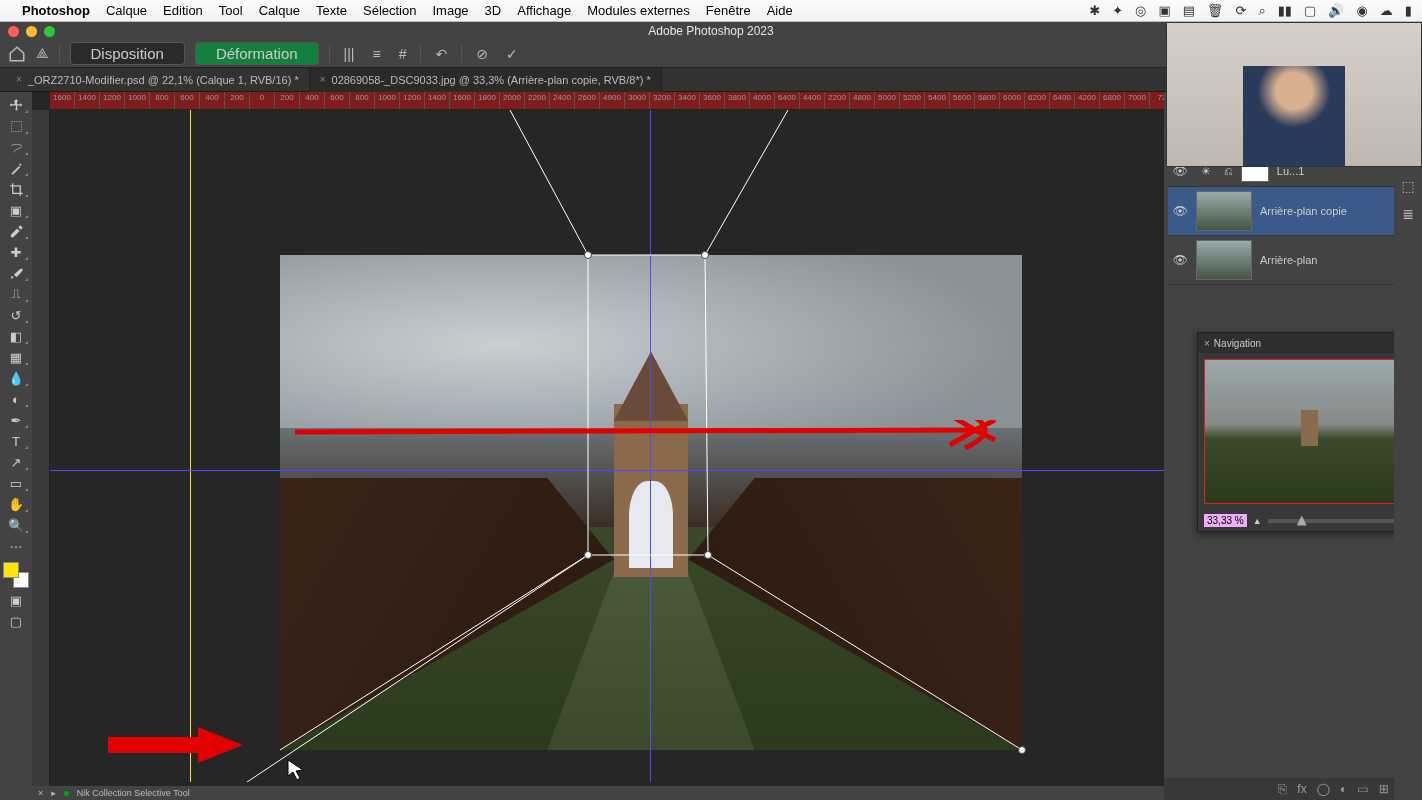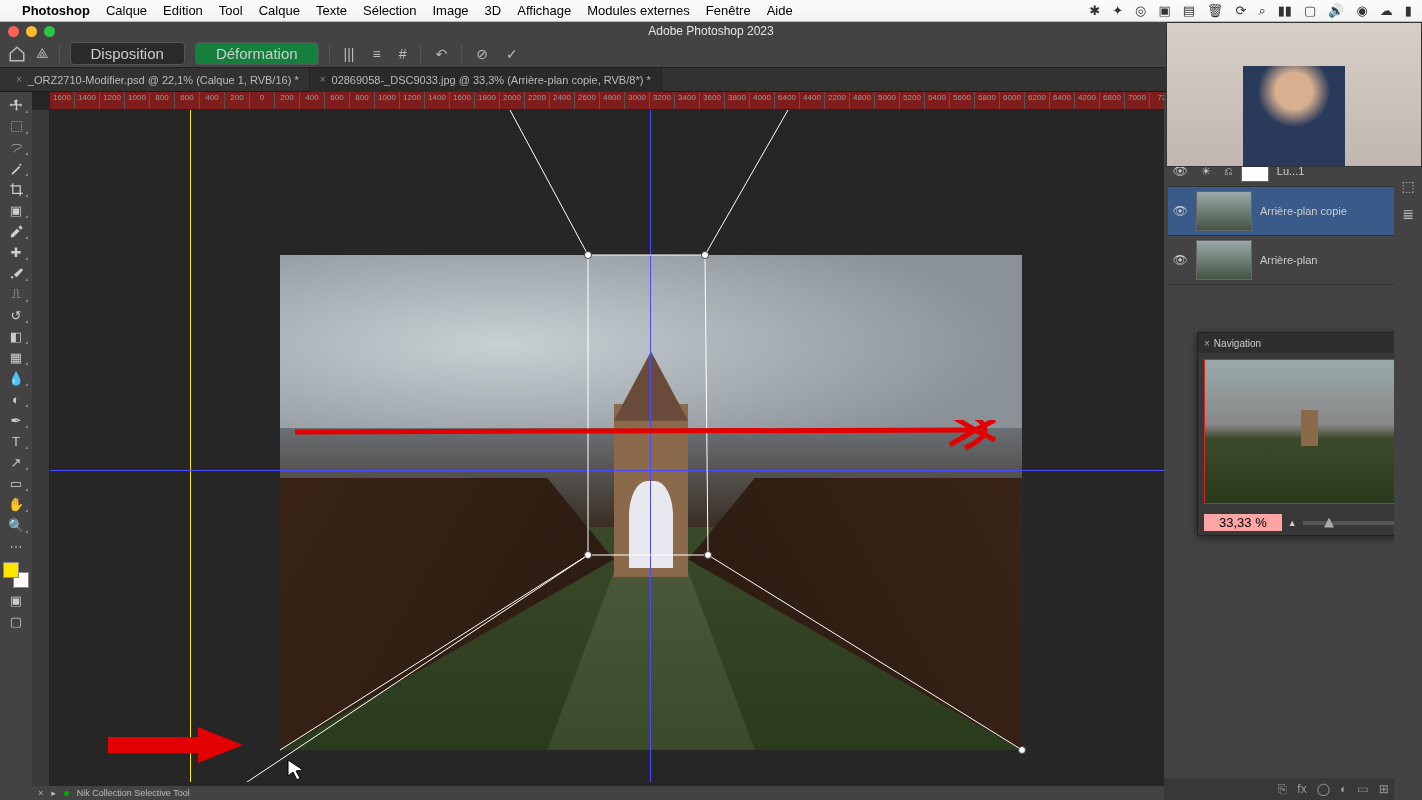--- a/index.html
+++ b/index.html
@@ -64,21 +64,21 @@
 .layer-row.sel{background:#3a5a8a}
 .layer-row .eye{font-size:12px;width:16px;text-align:center;cursor:pointer}
 .layer-row .thumb{width:56px;height:40px;background:linear-gradient(#9aa,#454);border:1px solid #666}
 .layer-row .mask{width:28px;height:22px;background:#fff;border:1px solid #666}
 .nav-panel{position:absolute;right:0;top:240px;width:225px;background:#383838;border:1px solid #222;box-shadow:0 2px 8px rgba(0,0,0,.5)}
 .nav-panel .hdr{height:20px;display:flex;align-items:center;padding:0 6px;font-size:10px;color:#ccc;justify-content:space-between;background:#2e2e2e}
 .nav-panel .hdr .x{cursor:pointer;color:#aaa}
 .nav-panel .preview{margin:6px;height:145px;background:linear-gradient(#9aa 0%,#888 45%,#3a4a2a 55%,#2a3a1c 100%);border:1px solid #d22;position:relative}
 .nav-panel .preview .chapel-mini{position:absolute;top:35%;left:46%;width:8%;height:25%;background:#8a6a4a}
 .nav-panel .ctrl{display:flex;align-items:center;gap:6px;padding:4px 6px;font-size:9px;color:#ccc}
-.nav-panel .zoom{background:#fca5a5;color:#000;padding:1px 15px;font-size:13px}
+.nav-panel .zoom{background:#f0abfc;color:#000;padding:1px 3px;font-size:10px}
 .nav-panel .slider{flex:1;height:4px;background:#555;position:relative}
 .nav-panel .slider .th{position:absolute;top:-3px;left:22%;width:10px;height:10px;background:#aaa;clip-path:polygon(50% 0,100% 100%,0 100%)}
 .side-strip{position:absolute;right:0;top:0;width:28px;height:100%;background:#434343;display:flex;flex-direction:column;align-items:center;gap:12px;padding-top:30px}
 .side-strip span{color:#bbb;font-size:14px}
 .webcam{position:absolute;top:22px;right:0;width:256px;height:145px;background:linear-gradient(#d8d0c8,#c0b8b0);border:1px solid #333;z-index:100}
 .webcam .person{position:absolute;top:30%;left:30%;width:40%;height:70%;background:radial-gradient(circle at 50% 25%,#d8b090 20%,#2a3a5a 40%)}
 .scroll-h{position:absolute;bottom:0;left:180px;right:0;height:12px;background:#2a2a2a}
 .scroll-h .thumb{position:absolute;left:100px;width:360px;height:8px;top:2px;background:#555;border-radius:4px}
 </style>
 </head>

